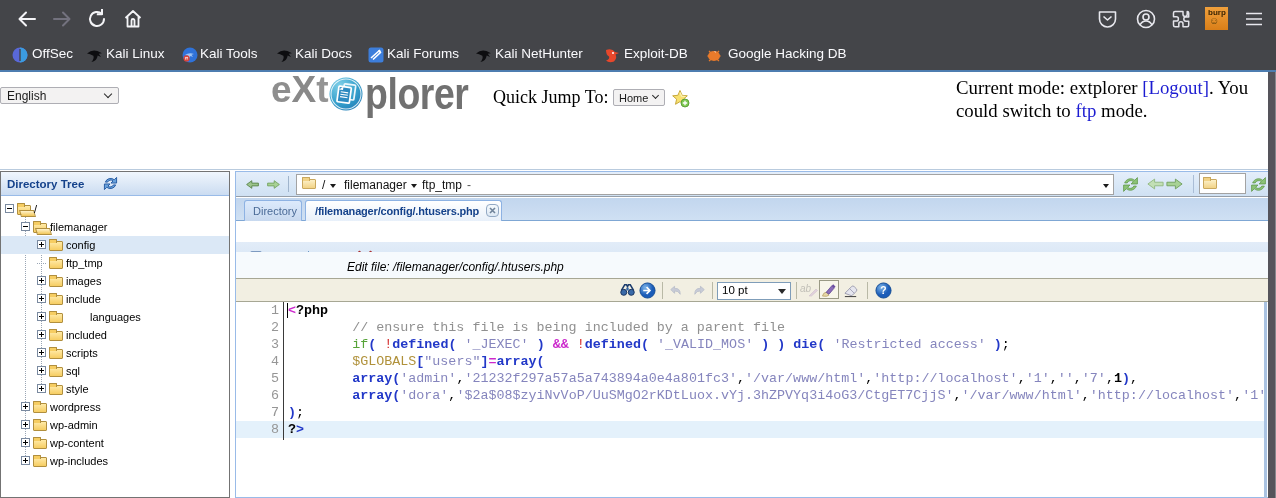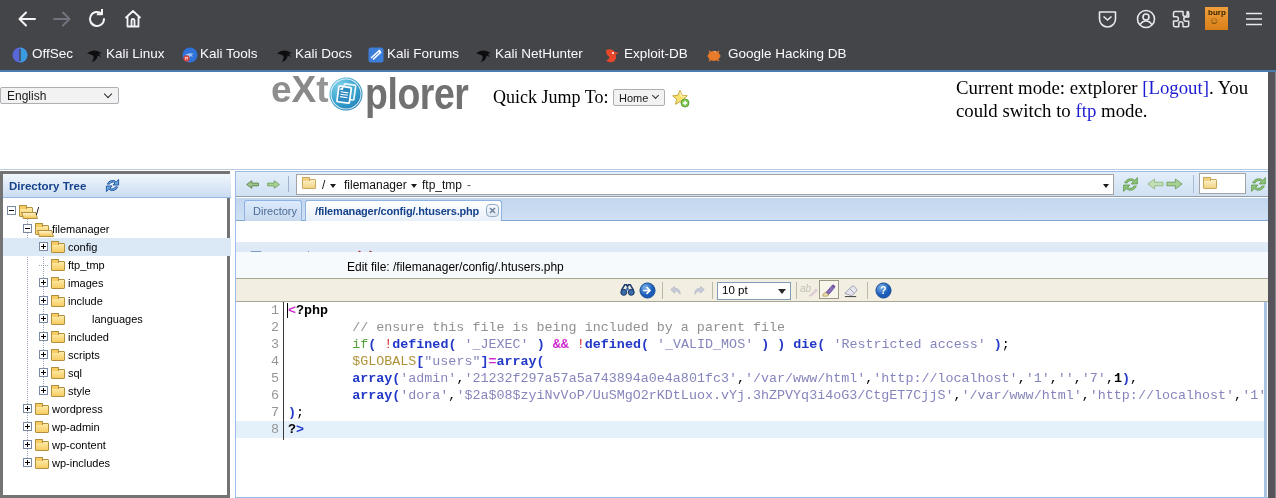--- a/index.html
+++ b/index.html
@@ -20,21 +20,21 @@
 
 #hdr { position:absolute; left:0; top:72px; width:1270px; height:97px; background:#fff; }
 .gtksel { position:absolute; background:#f3f2f2; border:1px solid #aeaeb4; border-radius:2px; color:#1a1a1a; font-size:12px; }
 .gtksel .chev { position:absolute; right:7px; top:50%; width:6px; height:6px; margin-top:-4.5px; border-right:1.4px solid #2a2a2a; border-bottom:1.4px solid #2a2a2a; transform:rotate(45deg); }
 #qjump { position:absolute; left:493px; top:15px; font-family:"Liberation Serif",serif; font-size:18px; color:#000; }
 #curmode { position:absolute; left:956px; top:4px; width:302px; font-family:"Liberation Serif",serif; font-size:18.8px; line-height:23px; color:#000; }
 #curmode a { color:#1b1bd1; text-decoration:none; }
 
 
 #divline { position:absolute; left:0; top:169px; width:1270px; height:1px; background:#b9cbde; }
-#treepanel { position:absolute; left:0; top:171px; width:230px; height:327px; border:3px solid #737373; background:#fff; }
+#treepanel { position:absolute; left:0; top:171px; width:230px; height:327px; border:1px solid #737373; background:#fff; }
 #treehdr { position:absolute; left:0; top:0; width:228px; height:24px; background:linear-gradient(#f0f6fd,#cbdcf1); border-bottom:1px solid #99bbe8; }
 #treehdr b { position:absolute; left:6px; top:6px; font-size:11.5px; color:#15428b; }
 .trow { position:absolute; left:0; width:228px; height:18px; }
 .trow .lbl { position:absolute; top:3px; font-size:11px; color:#000; white-space:nowrap; }
 .exp { position:absolute; top:4px; width:9px; height:9px; background:#fff; border:1px solid #7a8aa0; }
 .exp i { position:absolute; left:1px; top:3px; width:5px; height:1px; background:#000; }
 .exp.plus i.v { left:3px; top:1px; width:1px; height:5px; }
 .tsel { position:absolute; left:0; top:39px; width:228px; height:18px; background:#dbe8f6; }
 .vdots { position:absolute; width:1px; background-image:repeating-linear-gradient(to bottom,#9aa6b5 0 1px,transparent 1px 2px); }
 .hdots { position:absolute; height:1px; background-image:repeating-linear-gradient(to right,#9aa6b5 0 1px,transparent 1px 2px); }
@@ -396,21 +396,21 @@
         <path d="M2.5 6.5 a6 6 0 0 1 9.5-2.5 l2.5-2.5 v6 h-6 l2.2-2.2 a3.6 3.6 0 0 0 -5.8 1.2z" fill="#4e94d6" stroke="#2b66a8" stroke-width=".7"></path>
         <path d="M13.5 9.5 a6 6 0 0 1 -9.5 2.5 L1.5 14.5 v-6 h6 L5.3 10.7 a3.6 3.6 0 0 0 5.8-1.2z" fill="#4e94d6" stroke="#2b66a8" stroke-width=".7"></path>
       </svg>
     <span class="tbtxt" style="left:76px;">Reopen</span>
     <svg style="position:absolute;left:121px;top:8px;" width="16" height="15" viewBox="0 0 16 15">
         <path d="M2.2 1 L8 5.2 L13.8 1 L15.2 3.2 L10.5 7.5 L15.2 11.8 L13.8 14 L8 9.8 L2.2 14 L.8 11.8 L5.5 7.5 L.8 3.2z" fill="#d63333" stroke="#971414" stroke-width=".8"></path>
       </svg>
     <span class="tbtxt" style="left:124px;text-align:right;">Cancel</span>
   </div>
   <div id="editfile">
-      <span style="position:absolute;left:111px;top:8px;">Edit file: /filemanager/config/.htusers.php</span>
+      <span style="position:absolute;left:111px;top:8px;font-style:italic;">Edit file: /filemanager/config/.htusers.php</span>
     </div>
   <div id="eatoolbar">
     <div id="eatools">
       <span class="eaiA" style="left:384px;"><svg width="15" height="15" viewBox="0 0 16 16">
             <path d="M1.5 9 L5 3 h2 l1 2 h0 l1-2 h2 l3.5 6" fill="none" stroke="#1d3d6e" stroke-width="1.6"></path>
             <circle cx="4" cy="11" r="3.2" fill="#3a6aa8" stroke="#15305c"></circle>
             <circle cx="12" cy="11" r="3.2" fill="#3a6aa8" stroke="#15305c"></circle>
             <rect x="6.7" y="6" width="2.6" height="3" fill="#3a6aa8"></rect>
           </svg></span>
       <span class="eaiA" style="left:403px;"><svg width="17" height="17" viewBox="0 0 18 18">

